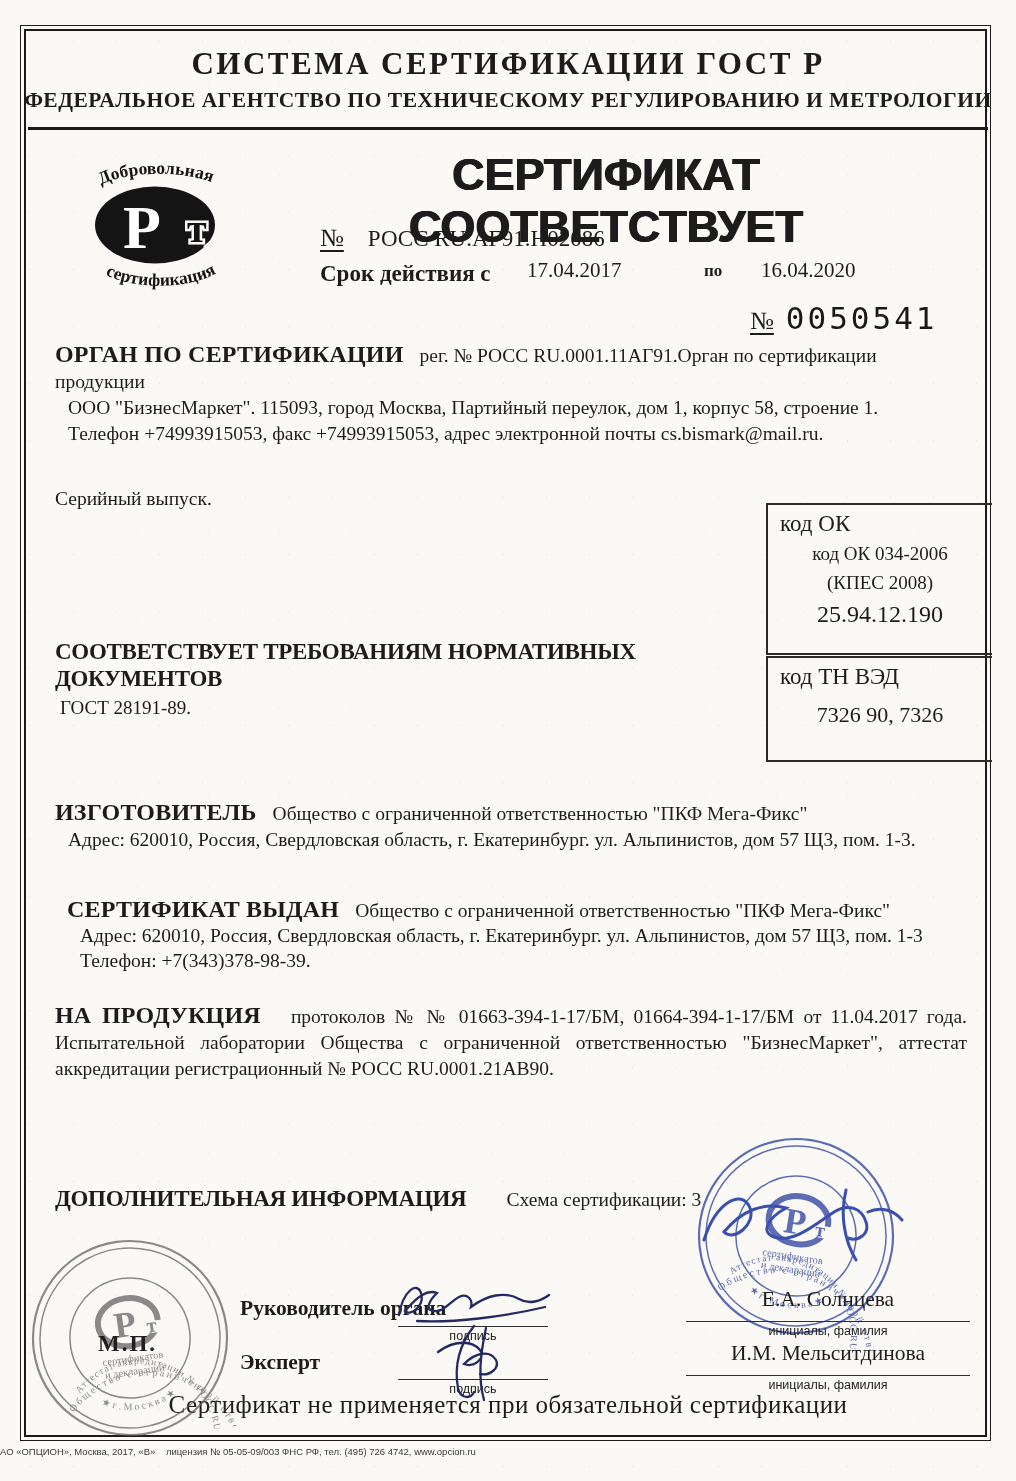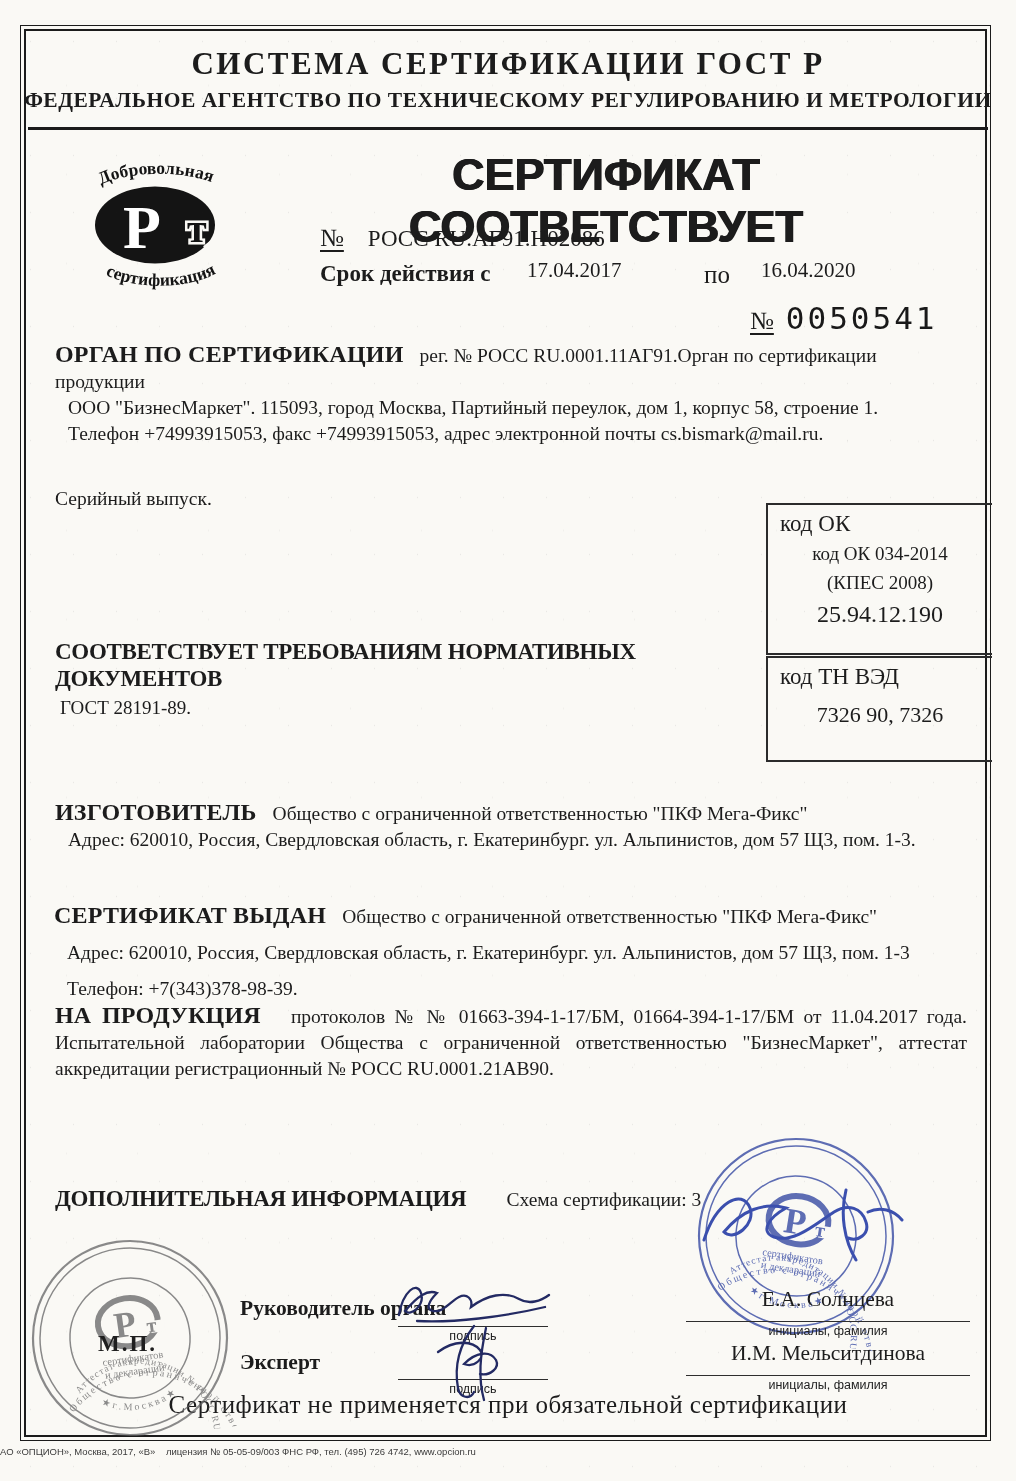--- a/index.html
+++ b/index.html
@@ -23,21 +23,21 @@
   .hdr1{left:0;right:0;top:46px;text-align:center;font-weight:bold;font-size:31px;letter-spacing:2.5px;}
   .hdr2{left:0;right:0;top:88px;text-align:center;font-weight:bold;font-size:21.5px;letter-spacing:.5px;}
   
   .doc-title{left:256px;top:149px;width:700px;text-align:center;
     font-family:"Liberation Sans",sans-serif;font-weight:bold;font-size:45px;letter-spacing:0;
     text-shadow:.7px 0 0 currentColor,-.7px 0 0 currentColor;}
   .no-line{left:320px;top:224px;font-size:23px;}
   .no-sign{font-size:25px;text-decoration:underline;text-underline-offset:4px;margin-right:24px;}
   .val-label{left:320px;top:261px;font-size:23px;font-weight:bold;}
   .val-from{left:527px;top:258px;font-size:21px;}
-  .val-po{left:704px;top:261px;font-size:25px;font-weight:normal;}
+  .val-po{left:704px;top:261px;font-size:17px;font-weight:bold;}
   .val-to{left:761px;top:258px;font-size:21px;}
   .blank-no{left:750px;top:300px;font-size:25px;}
   .blank-no .digits{font-family:"DejaVu Sans Mono",monospace;font-size:31px;letter-spacing:3px;margin-left:12px;color:#191919;}
   
   .sec{font-size:19.5px;line-height:26px;}
   .sec .st{font-weight:bold;font-size:24px;letter-spacing:.2px;margin-right:16px;}
   .sec .cond{font-size:23px;letter-spacing:-.3px;}
   .sec .ind{margin-left:13px;}
   .just{text-align:justify;}
   
@@ -108,21 +108,21 @@
     <div class="ind">ООО "БизнесМаркет". 115093, город Москва, Партийный переулок, дом 1, корпус 58, строение 1.</div>
     <div class="ind">Телефон +74993915053, факс +74993915053, адрес электронной почты cs.bismark@mail.ru.</div>
   </div>
 
   <div class="abs sec" style="left:55px;top:486px;width:714px;">
     <div>Серийный выпуск.</div>
   </div>
 
   <div class="abs codebox" style="left:766px;top:503px;width:224px;height:148px;">
     <div class="cb-title">код ОК</div>
-    <div class="cb-line" style="top:38px;">код ОК 034-2014</div>
+    <div class="cb-line" style="top:38px;">код ОК 034-2006</div>
     <div class="cb-line" style="top:67px;">(КПЕС 2008)</div>
     <div class="cb-line" style="top:96px;font-size:24px;">25.94.12.190</div>
   </div>
 
   <div class="abs sec" style="left:55px;top:639px;width:740px;">
     <div><span class="st cond">СООТВЕТСТВУЕТ ТРЕБОВАНИЯМ НОРМАТИВНЫХ ДОКУМЕНТОВ</span></div>
     <div style="margin-left:5px;margin-top:2px;font-size:19px;">ГОСТ 28191-89.</div>
   </div>
 
   <div class="abs codebox" style="left:766px;top:656px;width:224px;height:102px;">
@@ -130,21 +130,21 @@
     <div class="cb-line" style="top:44px;font-size:22px;">7326 90, 7326</div>
   </div>
 
   <div class="abs sec" style="left:55px;top:799px;width:908px;">
     <div>
       <span class="st">ИЗГОТОВИТЕЛЬ</span><span>Общество с ограниченной ответственностью "ПКФ Мега-Фикс"</span>
     </div>
     <div class="ind">Адрес: 620010, Россия, Свердловская область, г. Екатеринбург. ул. Альпинистов, дом 57 Щ3, пом. 1-3.</div>
   </div>
 
-  <div class="abs sec" style="left:54px;top:897px;width:908px;line-height:36px;">
+  <div class="abs sec" style="left:67px;top:897px;width:908px;line-height:25px;">
     <div>
       <span class="st">СЕРТИФИКАТ ВЫДАН</span><span>Общество с ограниченной ответственностью "ПКФ Мега-Фикс"</span>
     </div>
     <div class="ind">Адрес: 620010, Россия, Свердловская область, г. Екатеринбург. ул. Альпинистов, дом 57 Щ3, пом. 1-3</div>
     <div class="ind">Телефон: +7(343)378-98-39.</div>
   </div>
 
   <div class="abs sec just" style="left:55px;top:1002px;width:912px;">
     <span class="st" style="margin-right:30px;">НА ПРОДУКЦИЯ</span><span>протоколов № № 01663-394-1-17/БМ, 01664-394-1-17/БМ от 11.04.2017 года. Испытательной лаборатории Общества с ограниченной ответственностью "БизнесМаркет", аттестат аккредитации регистрационный № РОСС RU.0001.21АВ90.</span>
   </div>

